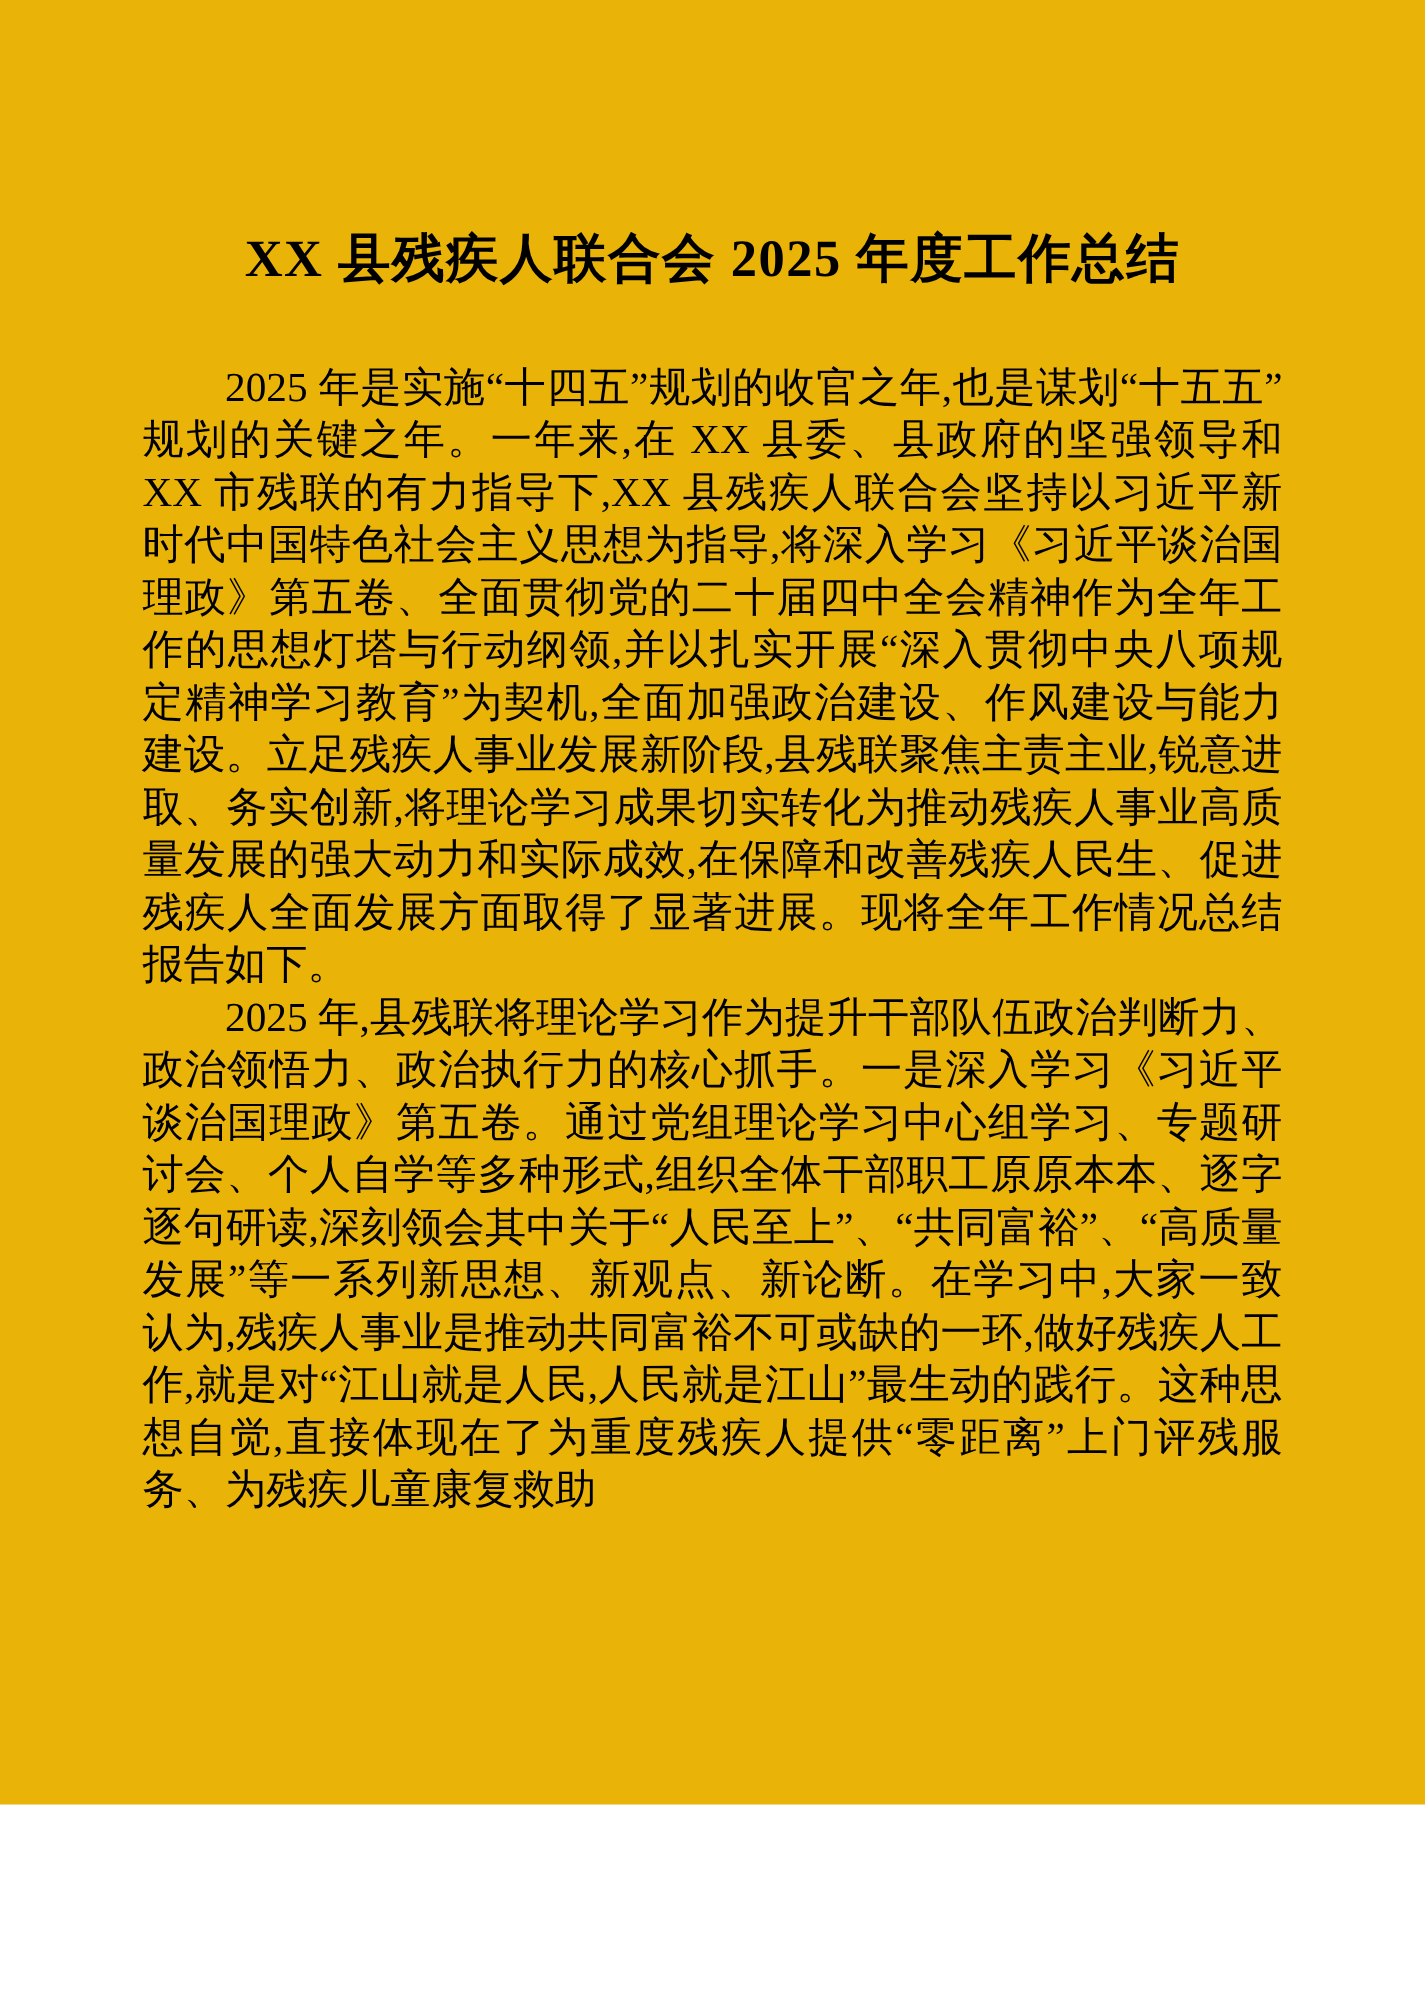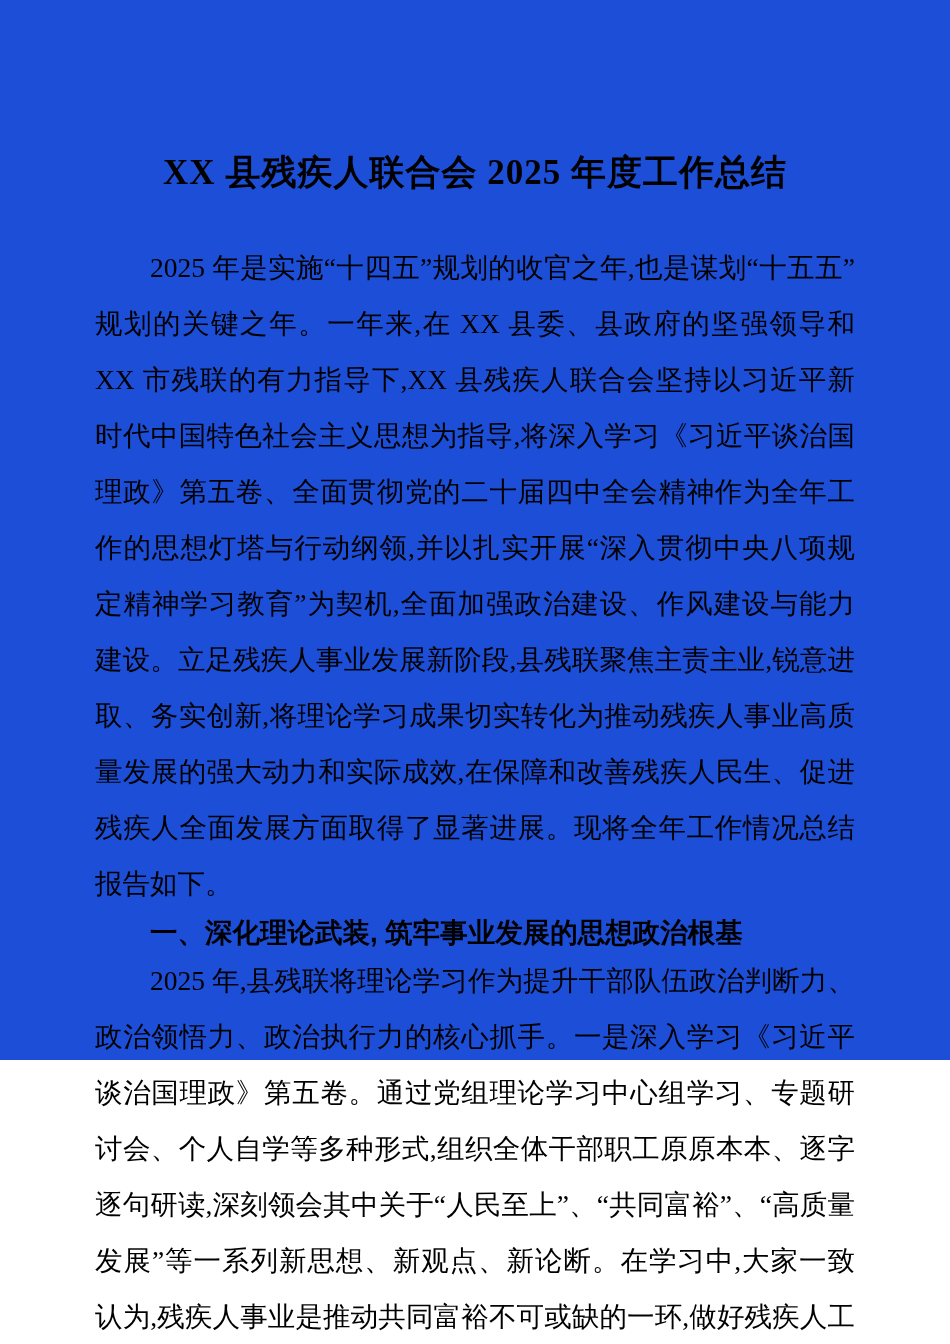--- a/index.html
+++ b/index.html
@@ -10,36 +10,36 @@
   body {
     width: 950px;
     height: 1344px;
     font-family: "Liberation Serif", "DejaVu Serif", serif;
     color: #000000;
     overflow: hidden;
   }
   .page {
     box-sizing: border-box;
     width: 950px;
-    height: 1060px;
+    height: 1203px;
     padding: 150px 95px 58px 95px;
-    background: #1d4ed8;
+    background: #eab308;
   }
   .doc-title {
     font-family: "Liberation Serif", "DejaVu Serif", serif;
     font-size: 35px;
     font-weight: bold;
     text-align: center;
     letter-spacing: 1px;
     margin: 0 0 44px 0;
     line-height: 1.3;
   }
   .para {
     font-size: 27.5px;
-    line-height: 56px;
+    line-height: 35px;
     text-align: justify;
     text-justify: inter-ideograph;
     margin: 0;
     letter-spacing: 0px;
     font-family: "Liberation Serif", "DejaVu Serif", serif;
   }
   .indent {
     text-indent: 2em;
   }
   .heading1 {
@@ -60,19 +60,18 @@
 </style>
 </head>
 <body>
 
 <div class="page">
 
   <h1 class="doc-title">XX 县残疾人联合会 2025 年度工作总结</h1>
 
   <p class="para indent">2025 年是实施“十四五”规划的收官之年,也是谋划“十五五”规划的关键之年。一年来,在 XX 县委、县政府的坚强领导和 XX 市残联的有力指导下,XX 县残疾人联合会坚持以习近平新时代中国特色社会主义思想为指导,将深入学习《习近平谈治国理政》第五卷、全面贯彻党的二十届四中全会精神作为全年工作的思想灯塔与行动纲领,并以扎实开展“深入贯彻中央八项规定精神学习教育”为契机,全面加强政治建设、作风建设与能力建设。立足残疾人事业发展新阶段,县残联聚焦主责主业,锐意进取、务实创新,将理论学习成果切实转化为推动残疾人事业高质量发展的强大动力和实际成效,在保障和改善残疾人民生、促进残疾人全面发展方面取得了显著进展。现将全年工作情况总结报告如下。</p>
 
-  <p class="heading1">一、深化理论武装, 筑牢事业发展的思想政治根基</p>
 
 
 
   <p class="para indent">2025 年,县残联将理论学习作为提升干部队伍政治判断力、政治领悟力、政治执行力的核心抓手。一是深入学习《习近平谈治国理政》第五卷。通过党组理论学习中心组学习、专题研讨会、个人自学等多种形式,组织全体干部职工原原本本、逐字逐句研读,深刻领会其中关于“人民至上”、“共同富裕”、“高质量发展”等一系列新思想、新观点、新论断。在学习中,大家一致认为,残疾人事业是推动共同富裕不可或缺的一环,做好残疾人工作,就是对“江山就是人民,人民就是江山”最生动的践行。这种思想自觉,直接体现在了为重度残疾人提供“零距离”上门评残服务、为残疾儿童康复救助</p>
 
 </div>
 
 </body></html>

